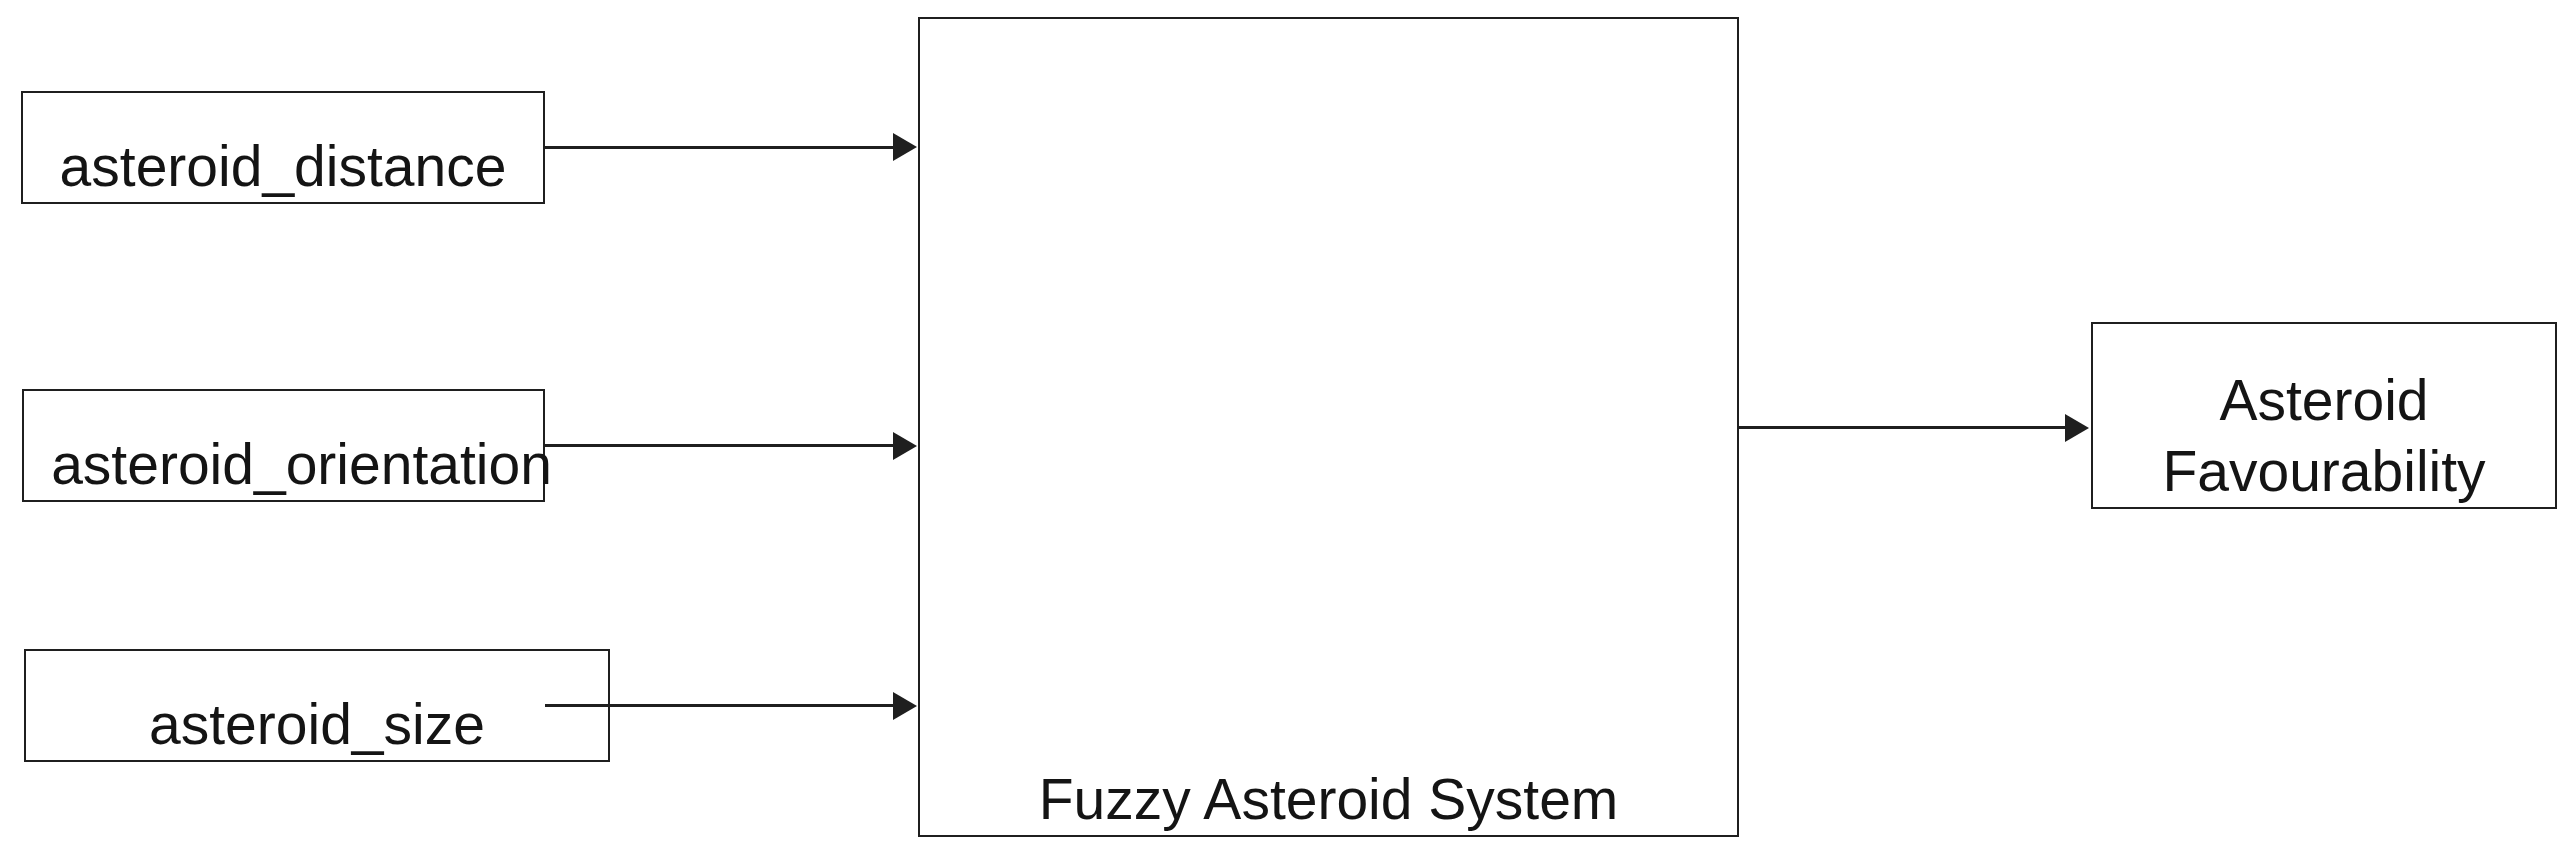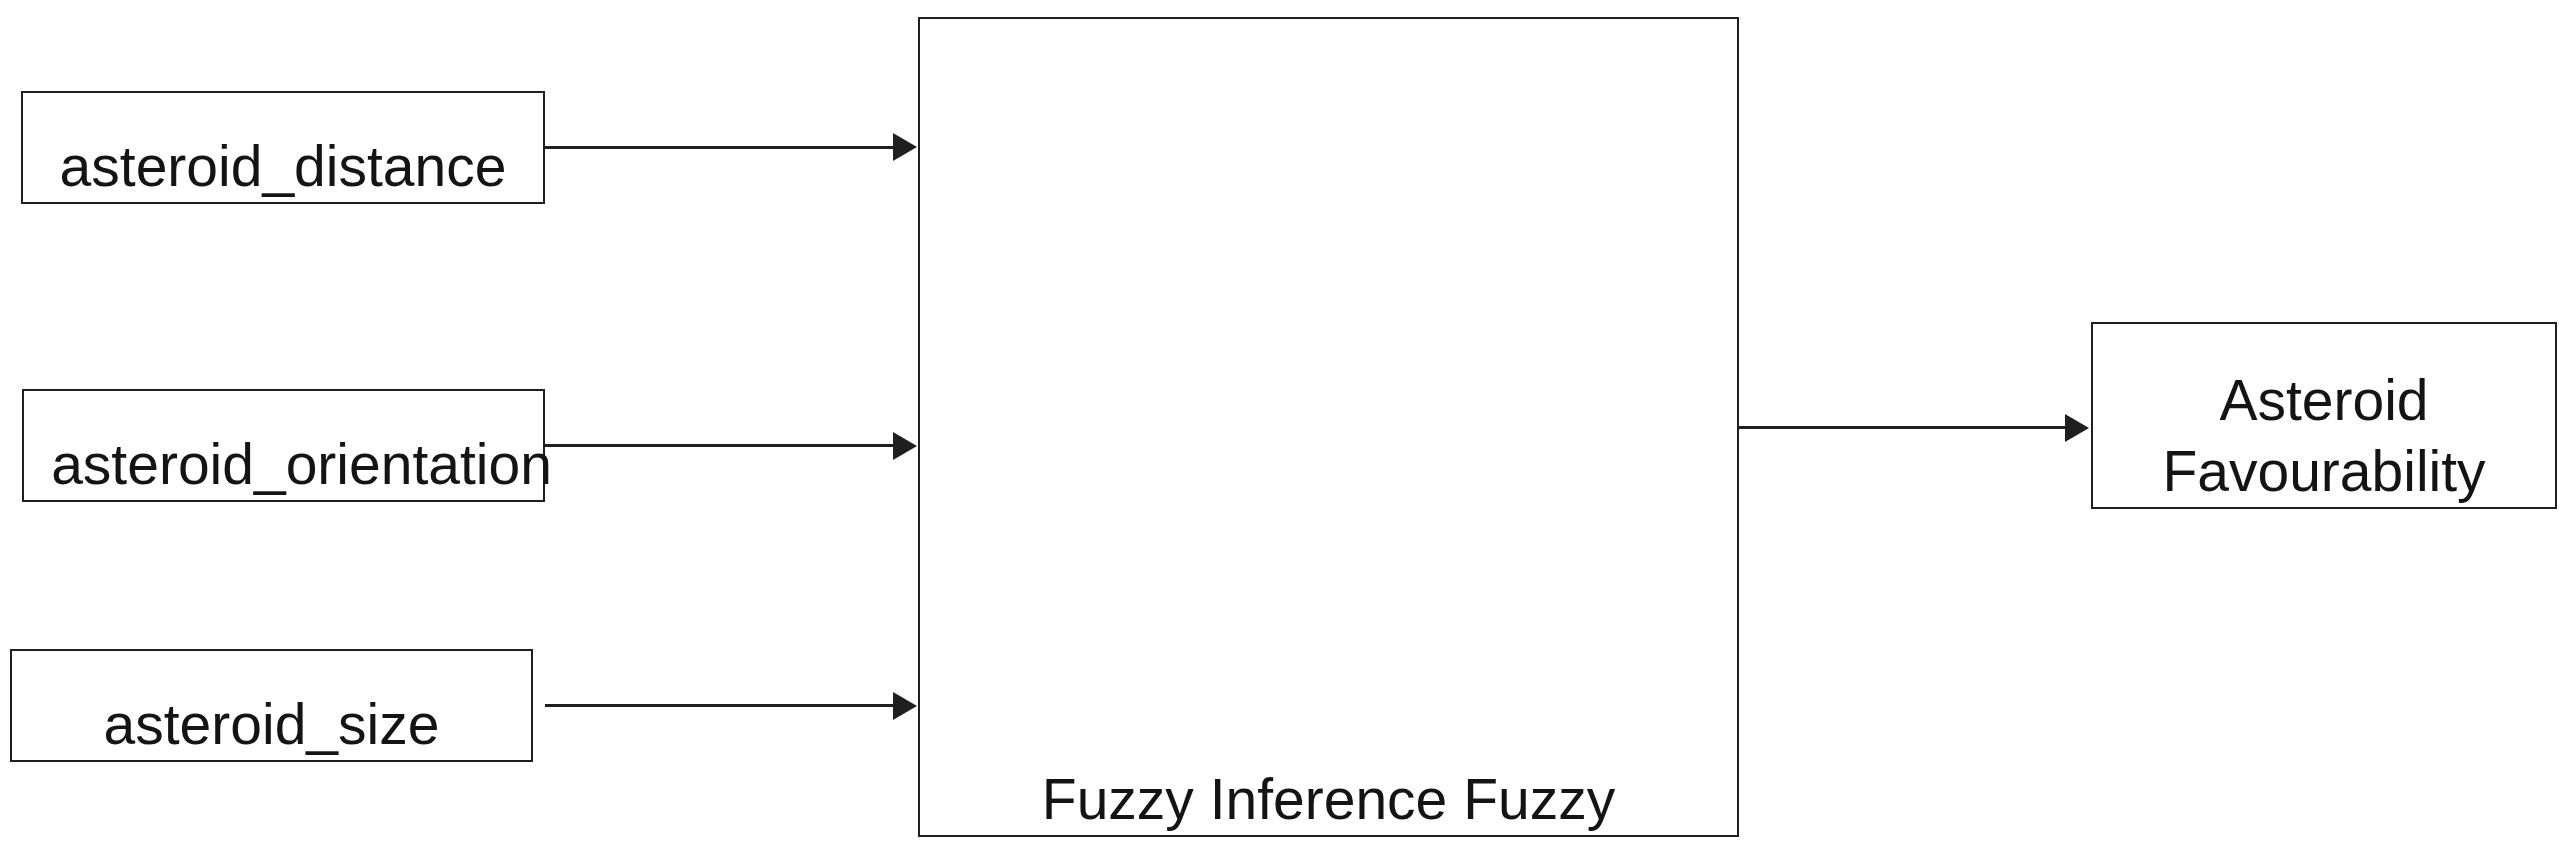--- a/index.html
+++ b/index.html
@@ -49,25 +49,25 @@
 </head>
 <body>
 
 <div id="canvas" style="background: rgb(255, 255, 255);">
     <div class="node" style="left: 21px; top: 91px; width: 524px; height: 113px; border-color: rgb(31, 31, 31);">
       <span class="node-label" style="font-size: 57px; color: rgb(20, 20, 20);">asteroid_distance</span>
     </div>
     <div class="node" style="left: 22px; top: 389px; width: 523px; height: 113px; border-color: rgb(31, 31, 31);">
       <span class="node-label" style="font-size: 57px; color: rgb(20, 20, 20); margin-left: 36px;">asteroid_orientation</span>
     </div>
-    <div class="node" style="left: 10px; top: 649px; width: 523px; height: 113px; border-color: rgb(31, 31, 31);">
+    <div class="node" style="left: 24px; top: 649px; width: 586px; height: 113px; border-color: rgb(31, 31, 31);">
       <span class="node-label" style="font-size: 57px; color: rgb(20, 20, 20);">asteroid_size</span>
     </div>
     <div class="node" style="left: 918px; top: 17px; width: 821px; height: 820px; border-color: rgb(31, 31, 31);">
-      <span class="node-label" style="font-size: 57px; color: rgb(20, 20, 20);">Fuzzy Inference Fuzzy</span>
+      <span class="node-label" style="font-size: 57px; color: rgb(20, 20, 20);">Fuzzy Asteroid System</span>
     </div>
     <div class="node" style="left: 2091px; top: 322px; width: 466px; height: 187px; border-color: rgb(31, 31, 31);">
       <span class="node-label" style="font-size: 57px; color: rgb(20, 20, 20);">Asteroid Favourability</span>
     </div>
     <div class="arrow-line" style="left: 545px; top: 146px; width: 352px; background: rgb(31, 31, 31);"></div>
     <div class="arrow-head" style="left: 893px; top: 133px; border-left-color: rgb(31, 31, 31);"></div>
     <div class="arrow-line" style="left: 545px; top: 444px; width: 352px; background: rgb(31, 31, 31);"></div>
     <div class="arrow-head" style="left: 893px; top: 432px; border-left-color: rgb(31, 31, 31);"></div>
     <div class="arrow-line" style="left: 545px; top: 704px; width: 352px; background: rgb(31, 31, 31);"></div>
     <div class="arrow-head" style="left: 893px; top: 692px; border-left-color: rgb(31, 31, 31);"></div>

